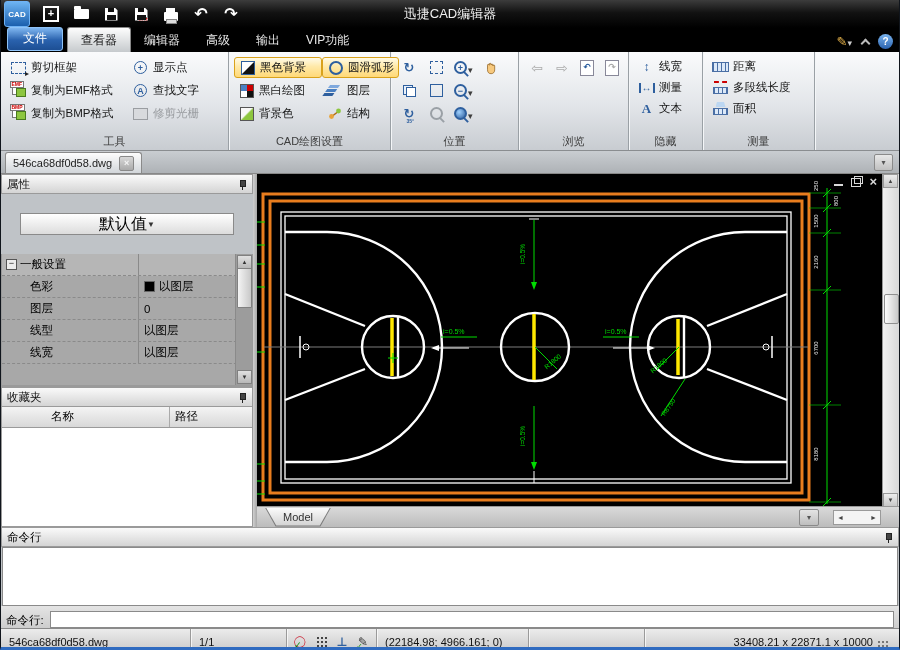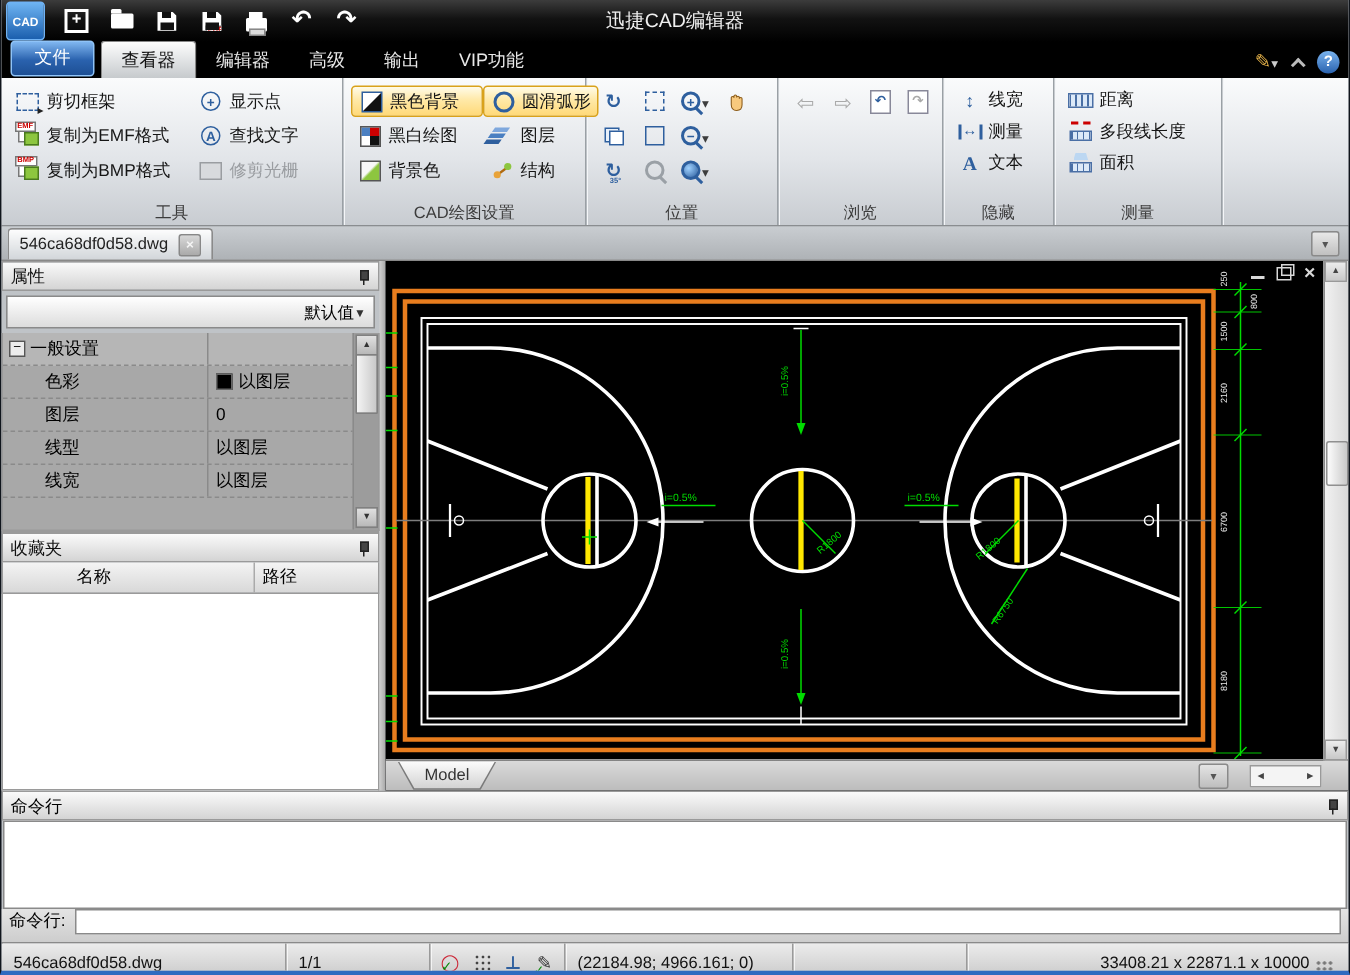--- a/index.html
+++ b/index.html
@@ -124,22 +124,22 @@
     background:linear-gradient(#e8e8e8,#c0c0c0);display:flex;align-items:center;justify-content:center;}
   .strip-chev::before{content:"▾";font-size:8px;color:#555;}
   
   .main{height:353px;display:flex;}
   .sidebar{width:252px;flex:none;background:#bfc3c7;display:flex;flex-direction:column;}
   .phead{height:18px;border:1px solid #9a9a9a;background:linear-gradient(#fafafa,#d4d4d4);display:flex;align-items:center;
     justify-content:space-between;padding:0 5px;font-size:11.5px;color:#111;flex:none;}
   .pin{width:9px;height:11px;position:relative;display:inline-block;}
   .pin::before{content:"";position:absolute;left:2px;top:1px;width:4px;height:5px;background:#444;border:1px solid #222;}
   .pin::after{content:"";position:absolute;left:4px;top:7px;width:1px;height:4px;background:#222;}
-  .combo{height:20px;margin:3px;border:1px solid #8a8a8a;background:linear-gradient(#fff,#dcdcdc);display:flex;align-items:center;
-    justify-content:flex-end;padding:0 5px;font-size:11px;flex:none;}
+  .combo{height:20px;margin:19px;border:1px solid #8a8a8a;background:linear-gradient(#fff,#dcdcdc);display:flex;align-items:center;
+    justify-content:center;padding:0 5px;font-size:16px;flex:none;}
   .combo::after{content:"▼";font-size:8px;color:#333;}
   .propgrid{height:132px;background:#a8a8a8;position:relative;font-size:11.5px;color:#000;flex:none;border:1px solid #9a9a9a;border-top:none;box-sizing:border-box;}
   .prow{height:21px;display:flex;align-items:center;border-bottom:1px dashed #8a8a8a;}
   .prow .nm{width:136px;flex:none;padding-left:28px;box-sizing:border-box;}
   .prow .vl{flex:1;border-left:1px solid #8a8a8a;padding-left:5px;height:100%;display:flex;align-items:center;gap:4px;}
   .prow.grp{background:#b6b6b6;}
   .prow.grp .nm{padding-left:18px;}
   .minusbox{position:absolute;left:4px;width:9px;height:9px;background:#ececec;border:1px solid #555;font-size:9px;line-height:7px;text-align:center;color:#111;}
   .minusbox::before{content:"−";}
   .swatch{width:9px;height:9px;background:#000;border:1px solid #666;flex:none;}
@@ -172,21 +172,21 @@
     display:flex;align-items:center;justify-content:center;font-size:11px;color:#333;}
   .bchev{margin-left:auto;width:18px;height:15px;border:1px solid #8a8a8a;border-radius:2px;background:linear-gradient(#e4e4e4,#bebebe);
     display:flex;align-items:center;justify-content:center;}
   .bchev::before{content:"▾";font-size:8px;color:#555;}
   .hscroll{margin:0 18px 0 14px;width:48px;height:15px;background:#f4f4f4;border:1px solid #9a9a9a;display:flex;align-items:center;justify-content:space-between;padding:0 3px;box-sizing:border-box;}
   .hscroll span{font-size:7px;color:#444;line-height:7px;}
   
   .cmdhead{height:18px;border:1px solid #9a9a9a;background:linear-gradient(#fafafa,#d4d4d4);display:flex;align-items:center;
     justify-content:space-between;padding:0 5px;font-size:11.5px;}
   .cmdout{height:57px;background:#fff;border:1px solid #8a8a8a;margin:0 1px;}
-  .cmdrow{height:22px;background:linear-gradient(#e4e4e4,#cdcdcd);display:flex;align-items:flex-start;gap:6px;padding:0 5px;font-size:11.5px;}
+  .cmdrow{height:22px;background:linear-gradient(#e4e4e4,#cdcdcd);display:flex;align-items:flex-end;gap:6px;padding:0 5px;font-size:11.5px;}
   .cmdinput{flex:1;height:15px;border:1px solid #8a8a8a;background:#fff;font-size:11px;padding:0 3px;font-family:inherit;}
   
   .statusbar{height:25px;border-top:1px solid #8a8a8a;background:linear-gradient(#ececec,#c6c6c6);display:flex;align-items:stretch;font-size:11px;color:#111;}
   .seg{border-right:1px solid #9a9a9a;box-shadow:1px 0 0 rgba(255,255,255,.7);display:flex;align-items:center;padding:0 8px;box-sizing:border-box;}
   .seg.icons{gap:7px;padding:0 6px;}
   .sic{position:relative;width:14px;height:14px;display:flex;align-items:center;justify-content:center;}
   .sic-snap::before{content:"◯";color:#c23;font-size:11px;font-weight:bold;}
   .sic-snap::after{content:"✓";position:absolute;left:1px;bottom:-1px;color:#0a8a0a;font-size:9px;font-weight:bold;}
   .sic-grid{width:11px;height:11px;background-image:radial-gradient(circle,#444 0.9px,transparent 1.1px);background-size:4px 4px;}
   .sic-orth::before{content:"⊥";color:#2e5f9e;font-weight:bold;font-size:12px;}

